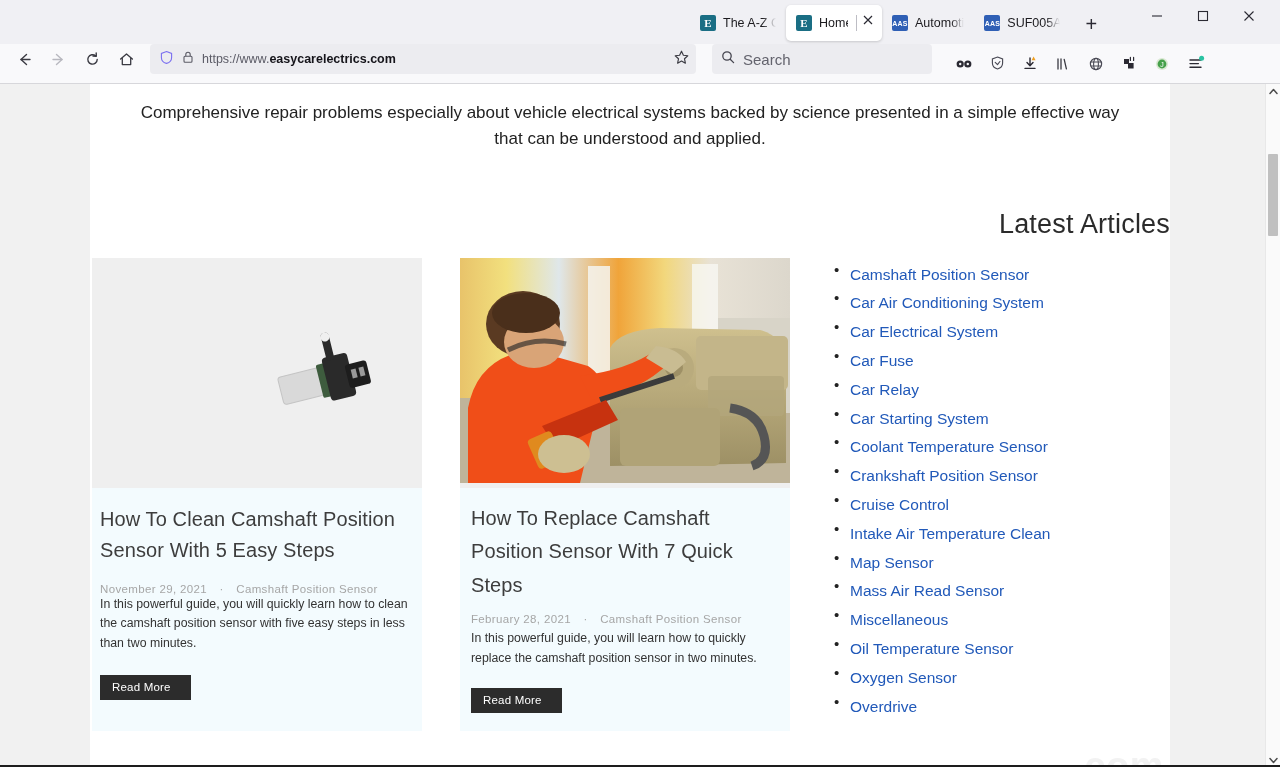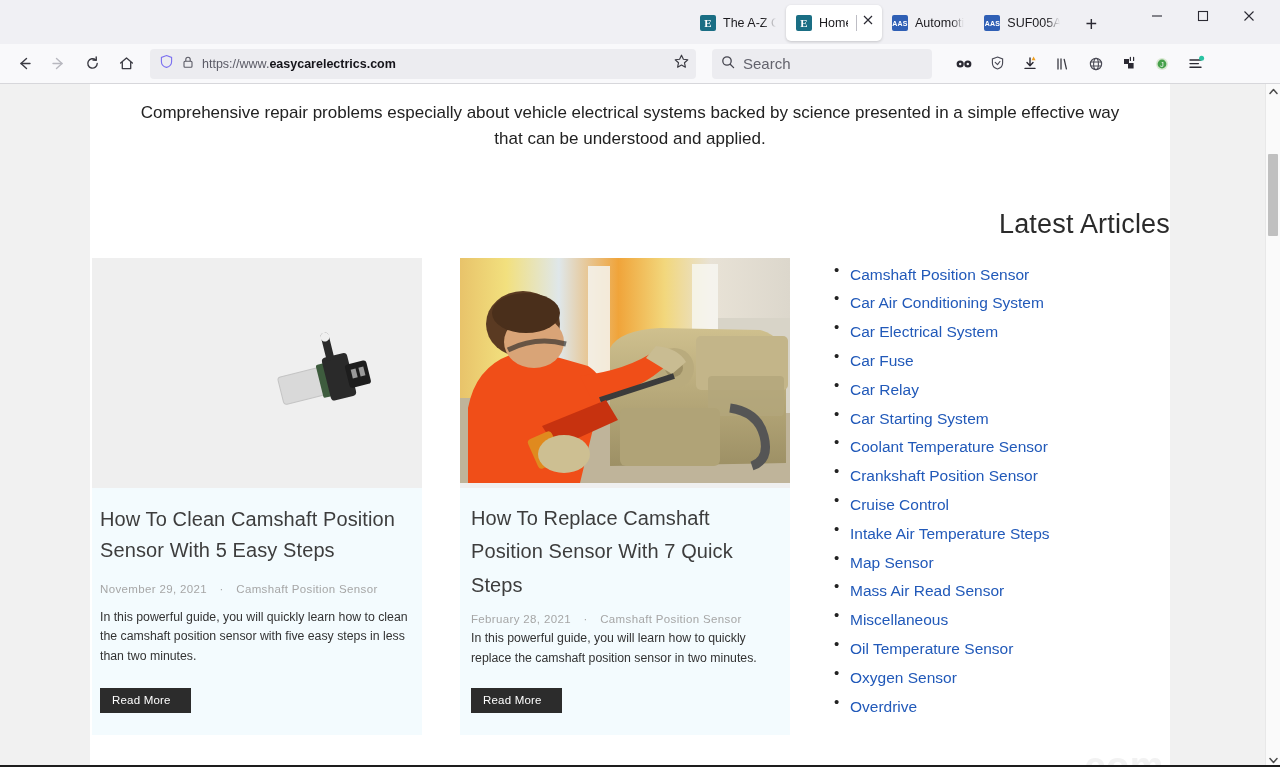--- a/index.html
+++ b/index.html
@@ -43,21 +43,21 @@
   .newtab { width: 30px; height: 30px; margin: 0 0 5px 6px; border-radius: 4px;
             display: flex; align-items: center; justify-content: center;
             font-size: 20px; color: #2b2a33; font-weight: 300; }
 
   .wincontrols { margin-left: auto; display: flex; align-items: flex-start;
                  height: 44px; }
   .winbtn { width: 46px; height: 32px; display: flex; align-items: center;
             justify-content: center; color: #2b2a33; }
 
   
-  .navbar { height: 40px; display: flex; align-items: center; gap: 2px;
+  .navbar { height: 40px; display: flex; gap: 2px;
             padding: 0 8px; background: #f9f9fb;
             border-bottom: 1px solid #d7d7db; }
   .navicon { width: 32px; height: 30px; display:flex; align-items:center;
              justify-content:center; border-radius: 4px; color: #5b5b66; }
   .navicon.dim { color: #b8b8bf; }
 
   .urlbar { flex: 0 0 546px; height: 30px; background: #ececf0; border-radius: 4px;
             display: flex; align-items: center; gap: 7px; padding: 0 6px 0 9px;
             margin-left: 6px; }
   .urltext { font-size: 12.5px; color: #5b5b66; flex: 1; white-space: nowrap; }
@@ -91,21 +91,21 @@
   .card { width: 330px; background: #f3fbfe; }
   .card .thumb { width: 330px; height: 230px; display: block;
                  background: #efefef; overflow: hidden; position: relative; }
   .card .body { padding: 16px 8px 22px 8px; }
   .card h3 { font-size: 20px; font-weight: 400; color: #3d3d3d;
              line-height: 1.58; letter-spacing: .1px; }
   .meta { font-size: 11.5px; color: #a6a6a6; letter-spacing: .35px;
           margin-top: 16px; }
   .meta .sep { padding: 0 9px; }
   .excerpt { font-size: 12.3px; color: #333; line-height: 1.58;
-             margin-top: 13px; }
+             margin-top: 0; }
   .readmore { display: inline-block; margin-top: 22px; background: #2c2c2c;
               color: #fff; font-size: 11.5px; font-weight: 400;
               padding: 6px 20px 7px 12px; letter-spacing: .2px; }
 
   .card2 .body { padding: 14px 10px 18px 11px; }
   .card2 h3 { line-height: 1.68; }
   .card2 .meta { margin-top: 11px; }
   .card2 .excerpt { margin-top: 4px; }
   .card2 .readmore { margin-top: 20px; }
 
@@ -398,21 +398,21 @@
             <ul>
               <li><a href="#">Camshaft Position Sensor</a></li>
               <li><a href="#">Car Air Conditioning System</a></li>
               <li><a href="#">Car Electrical System</a></li>
               <li><a href="#">Car Fuse</a></li>
               <li><a href="#">Car Relay</a></li>
               <li><a href="#">Car Starting System</a></li>
               <li><a href="#">Coolant Temperature Sensor</a></li>
               <li><a href="#">Crankshaft Position Sensor</a></li>
               <li><a href="#">Cruise Control</a></li>
-              <li><a href="#">Intake Air Temperature Steps</a></li>
+              <li><a href="#">Intake Air Temperature Clean</a></li>
               <li><a href="#">Map Sensor</a></li>
               <li><a href="#">Mass Air Read Sensor</a></li>
               <li><a href="#">Miscellaneous</a></li>
               <li><a href="#">Oil Temperature Sensor</a></li>
               <li><a href="#">Oxygen Sensor</a></li>
               <li><a href="#">Overdrive</a></li>
             </ul>
           </div>
 
         </div>

